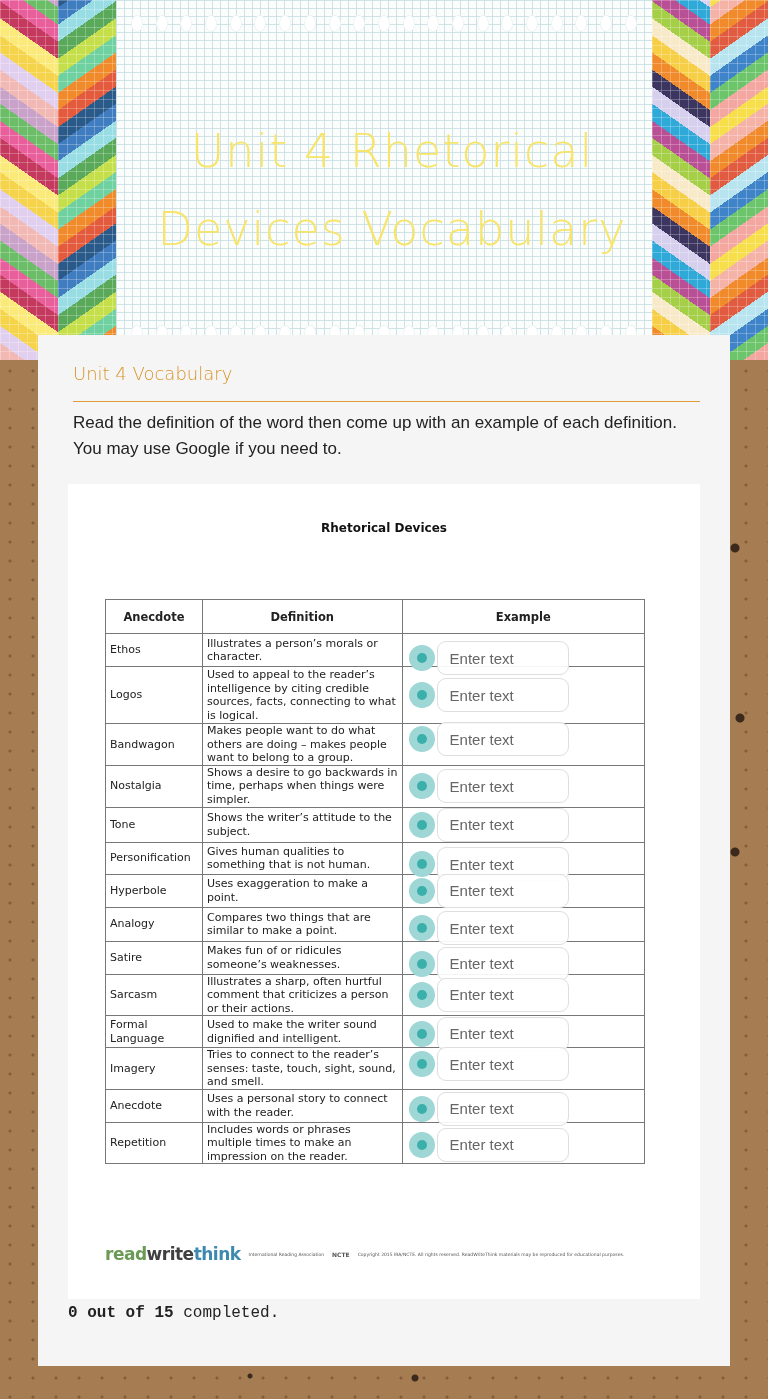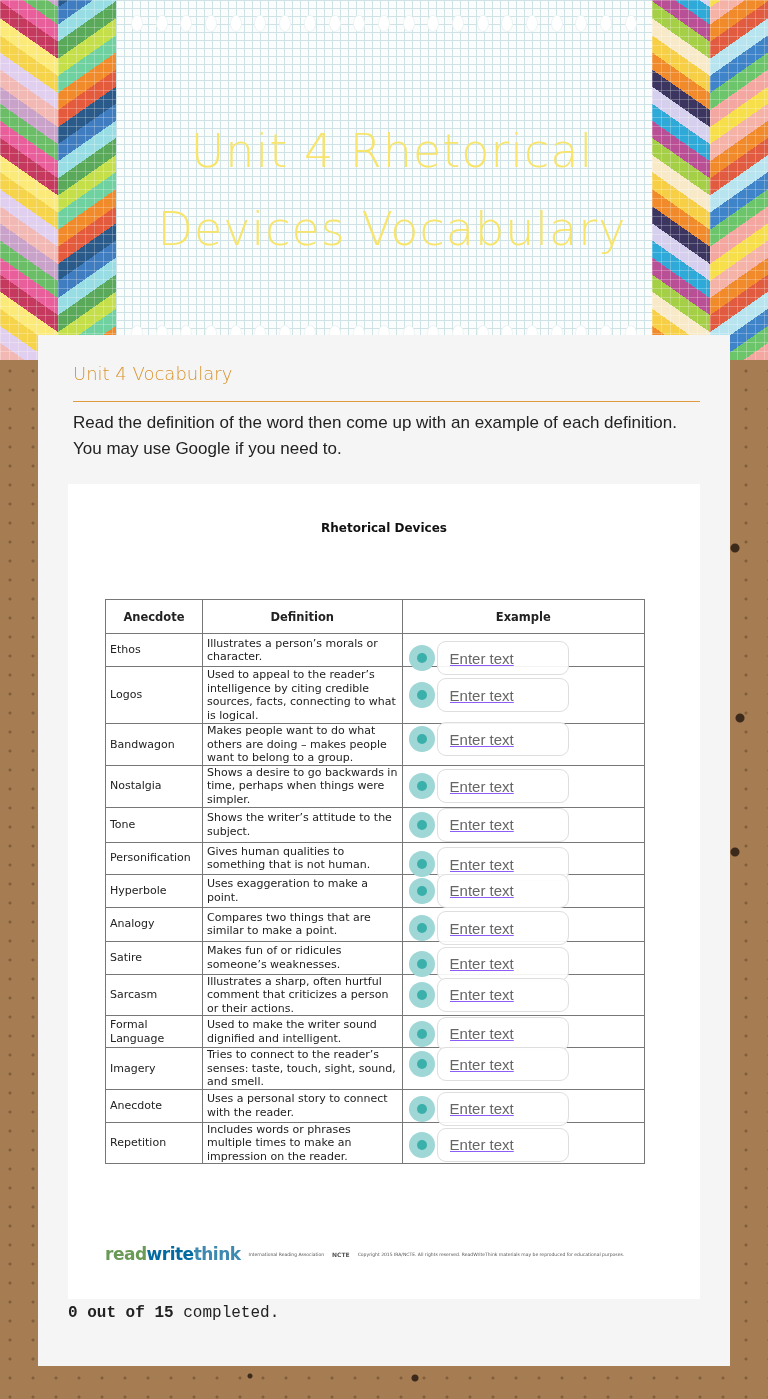--- a/index.html
+++ b/index.html
@@ -89,27 +89,27 @@
     position: absolute; left: 6px; display: flex; align-items: center;
   }
   .dot {
     width: 26px; height: 26px; border-radius: 50%; background: #9fd6d6;
     display: flex; align-items: center; justify-content: center; flex: none;
   }
   .dot::after { content: ""; width: 10px; height: 10px; border-radius: 50%; background: #3bb0ab; }
   .field {
     margin-left: 2px; width: 132px; height: 34px; border-radius: 9px;
     border: 1px solid #dedede; background: rgba(255,255,255,.92);
-    font-family: "Liberation Sans", sans-serif; font-size: 15px; color: #8b5cf6;
-    padding: 0 12px; outline: none; text-decoration: underline;
+    font-family: "Liberation Sans", sans-serif; font-size: 15px; color: #1d4ed8;
+    padding: 0 12px; outline: none;
   }
   .field::placeholder { color: #666; }
   .rwt { position: absolute; left: 37px; top: 760px; display: flex; align-items: center; gap: 8px; }
   .rwt-logo { font-weight: bold; font-size: 17px; letter-spacing: -0.5px; }
-  .rwt-read { color: #6a9a55; } .rwt-write { color: #0369a1; } .rwt-think { color: #3d89b0; }
+  .rwt-read { color: #6a9a55; } .rwt-write { color: #404040; } .rwt-think { color: #3d89b0; }
   .rwt-small { font-size: 4.5px; color: #555; }
   .progress {
     position: absolute; left: 30px; top: 969px;
     font-family: Liberation Mono, monospace; font-size: 16px; color: #222;
   }
   .progress b { font-weight: bold; }
 </style>
 </head>
 <body>
 

